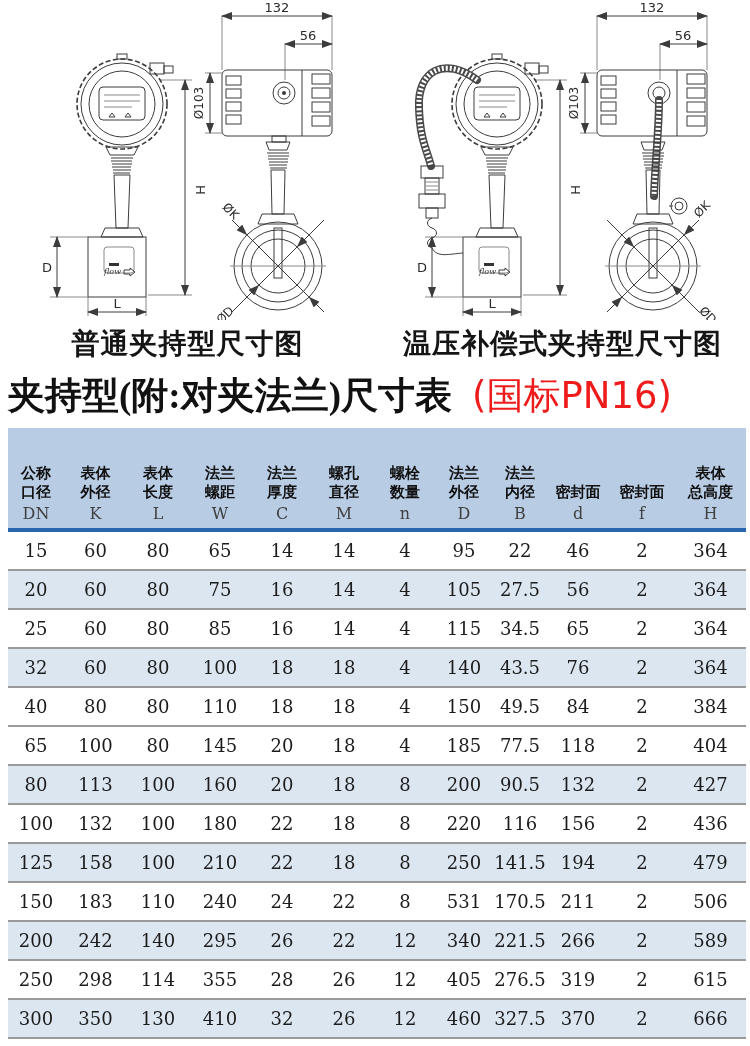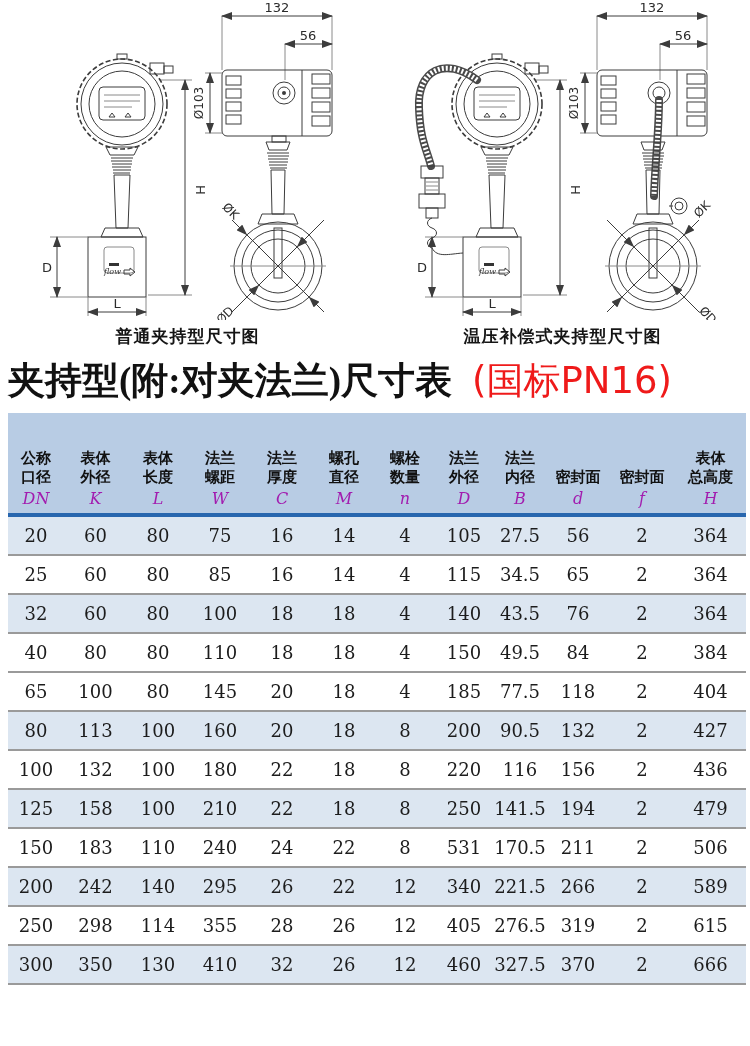--- a/index.html
+++ b/index.html
@@ -1,30 +1,30 @@
 <!DOCTYPE html>
 <html><head>
 <meta charset="utf-8">
 <style>
   html,body{margin:0;padding:0;background:#fff;}
   .page{position:relative;width:750px;height:1046px;background:#ffffff;overflow:hidden;
         font-family:"DejaVu Sans","Liberation Sans",sans-serif;color:#1a1a1a;}
   .drawings{display:flex;width:750px;}
   .drawing-block{width:375px;display:flex;flex-direction:column;align-items:center;}
   .drawing-block svg{width:375px;height:320px;display:block;}
-  .caption{font-size:17px;font-weight:bold;color:#151515;margin-top:5px;letter-spacing:1px;white-space:nowrap;}
+  .caption{font-size:28px;font-weight:bold;color:#151515;margin-top:5px;letter-spacing:1px;white-space:nowrap;}
   .title-row{margin:10px 0 0 8px;font-size:37px;line-height:46px;white-space:nowrap;}
   .title-main{font-weight:bold;color:#111;font-family:Liberation Serif, serif;}
   .title-accent{font-weight:normal;color:#ef1a1a;margin-left:20px;}
   table.dim{border-collapse:collapse;table-layout:fixed;width:738px;margin:9px 4px 0 8px;}
   table.dim th{background:#b8cce4;height:88px;vertical-align:bottom;padding:0 0 3px 0;font-weight:bold;}
   table.dim thead tr{border-bottom:4px solid #2866ae;}
   table.dim th .cn{font-size:15px;line-height:19px;color:#111;margin-top:36px;}
   table.dim th .sym{font-family:"DejaVu Serif","Liberation Serif",serif;font-weight:normal;
-                    font-size:16px;line-height:23px;color:#a21caf;font-style:italic;}
+                    font-size:16px;line-height:23px;color:#404040;}
   table.dim td{height:35px;text-align:center;vertical-align:middle;
                font-family:"DejaVu Serif","Liberation Serif",serif;font-size:18px;color:#1c1c1c;}
   table.dim tbody tr{border-bottom:2px solid #9a9a9a;background:#ffffff;}
   table.dim tbody tr.stripe{background:#dce6f1;}
   table.dim th:nth-child(1),table.dim td:nth-child(1){width:56px;}
   table.dim th:nth-child(2),table.dim td:nth-child(2){width:63px;}
   table.dim th:nth-child(3),table.dim td:nth-child(3){width:62px;}
   table.dim th:nth-child(4),table.dim td:nth-child(4){width:62px;}
   table.dim th:nth-child(5),table.dim td:nth-child(5){width:62px;}
   table.dim th:nth-child(6),table.dim td:nth-child(6){width:62px;}
@@ -333,20 +333,34 @@
           <th>
             <div class="cn">
               <div>表体</div>
               <div>总高度</div>
             </div>
             <div class="sym">H</div>
           </th>
         </tr>
     </thead>
     <tbody id="tbody">
+        <tr>
+          <td>15</td>
+          <td>60</td>
+          <td>80</td>
+          <td>65</td>
+          <td>14</td>
+          <td>14</td>
+          <td>4</td>
+          <td>95</td>
+          <td>22</td>
+          <td>46</td>
+          <td>2</td>
+          <td>364</td>
+        </tr>
         <tr class="stripe">
           <td>20</td>
           <td>60</td>
           <td>80</td>
           <td>75</td>
           <td>16</td>
           <td>14</td>
           <td>4</td>
           <td>105</td>
           <td>27.5</td>

